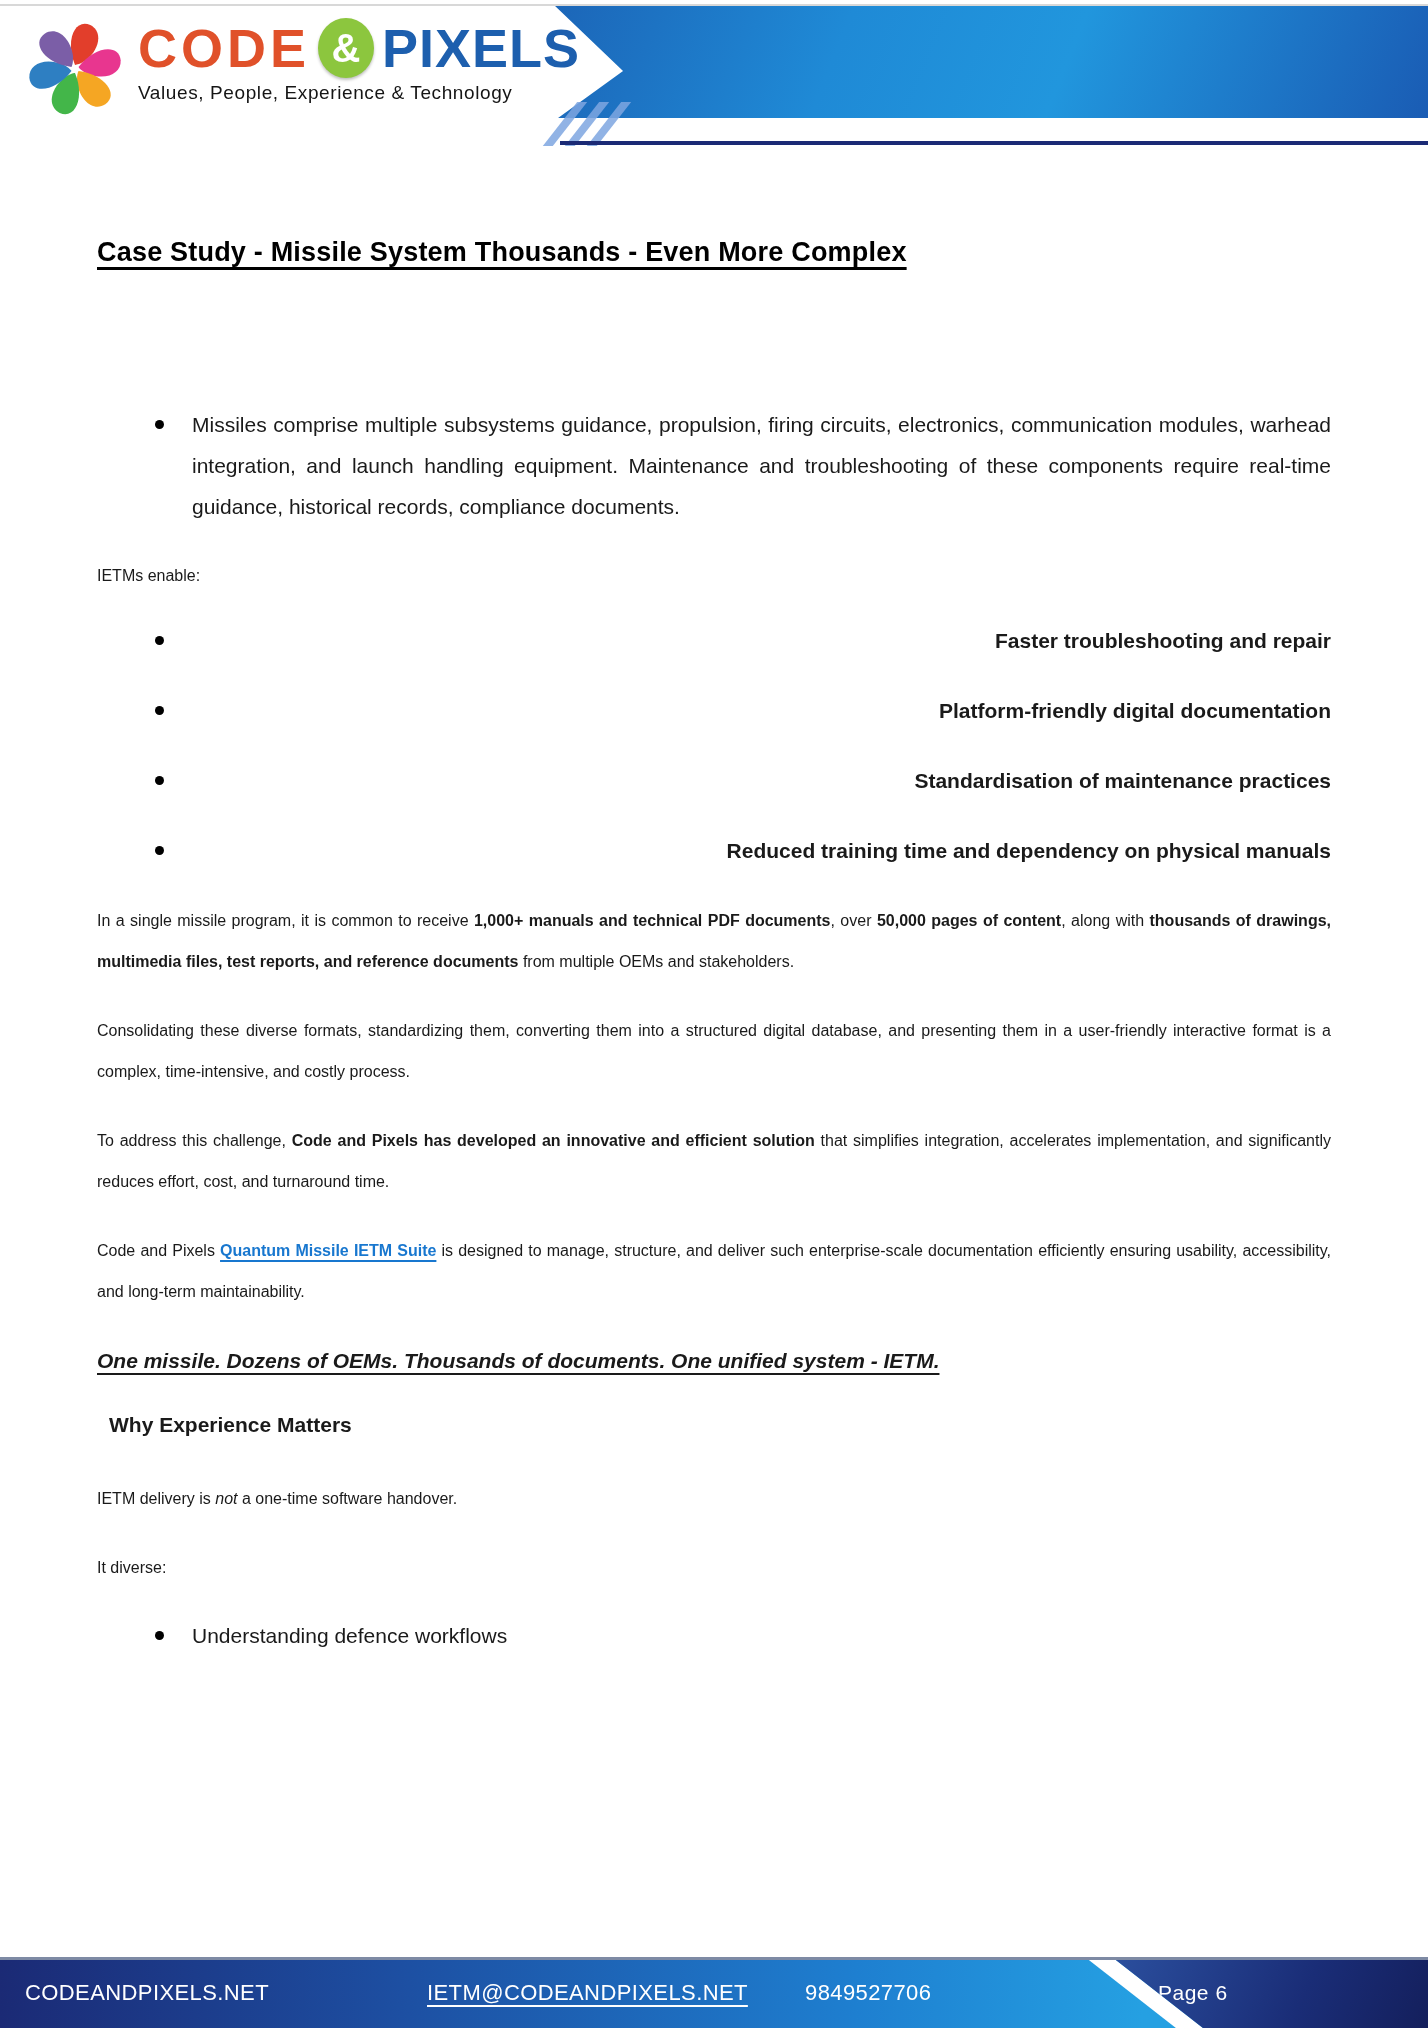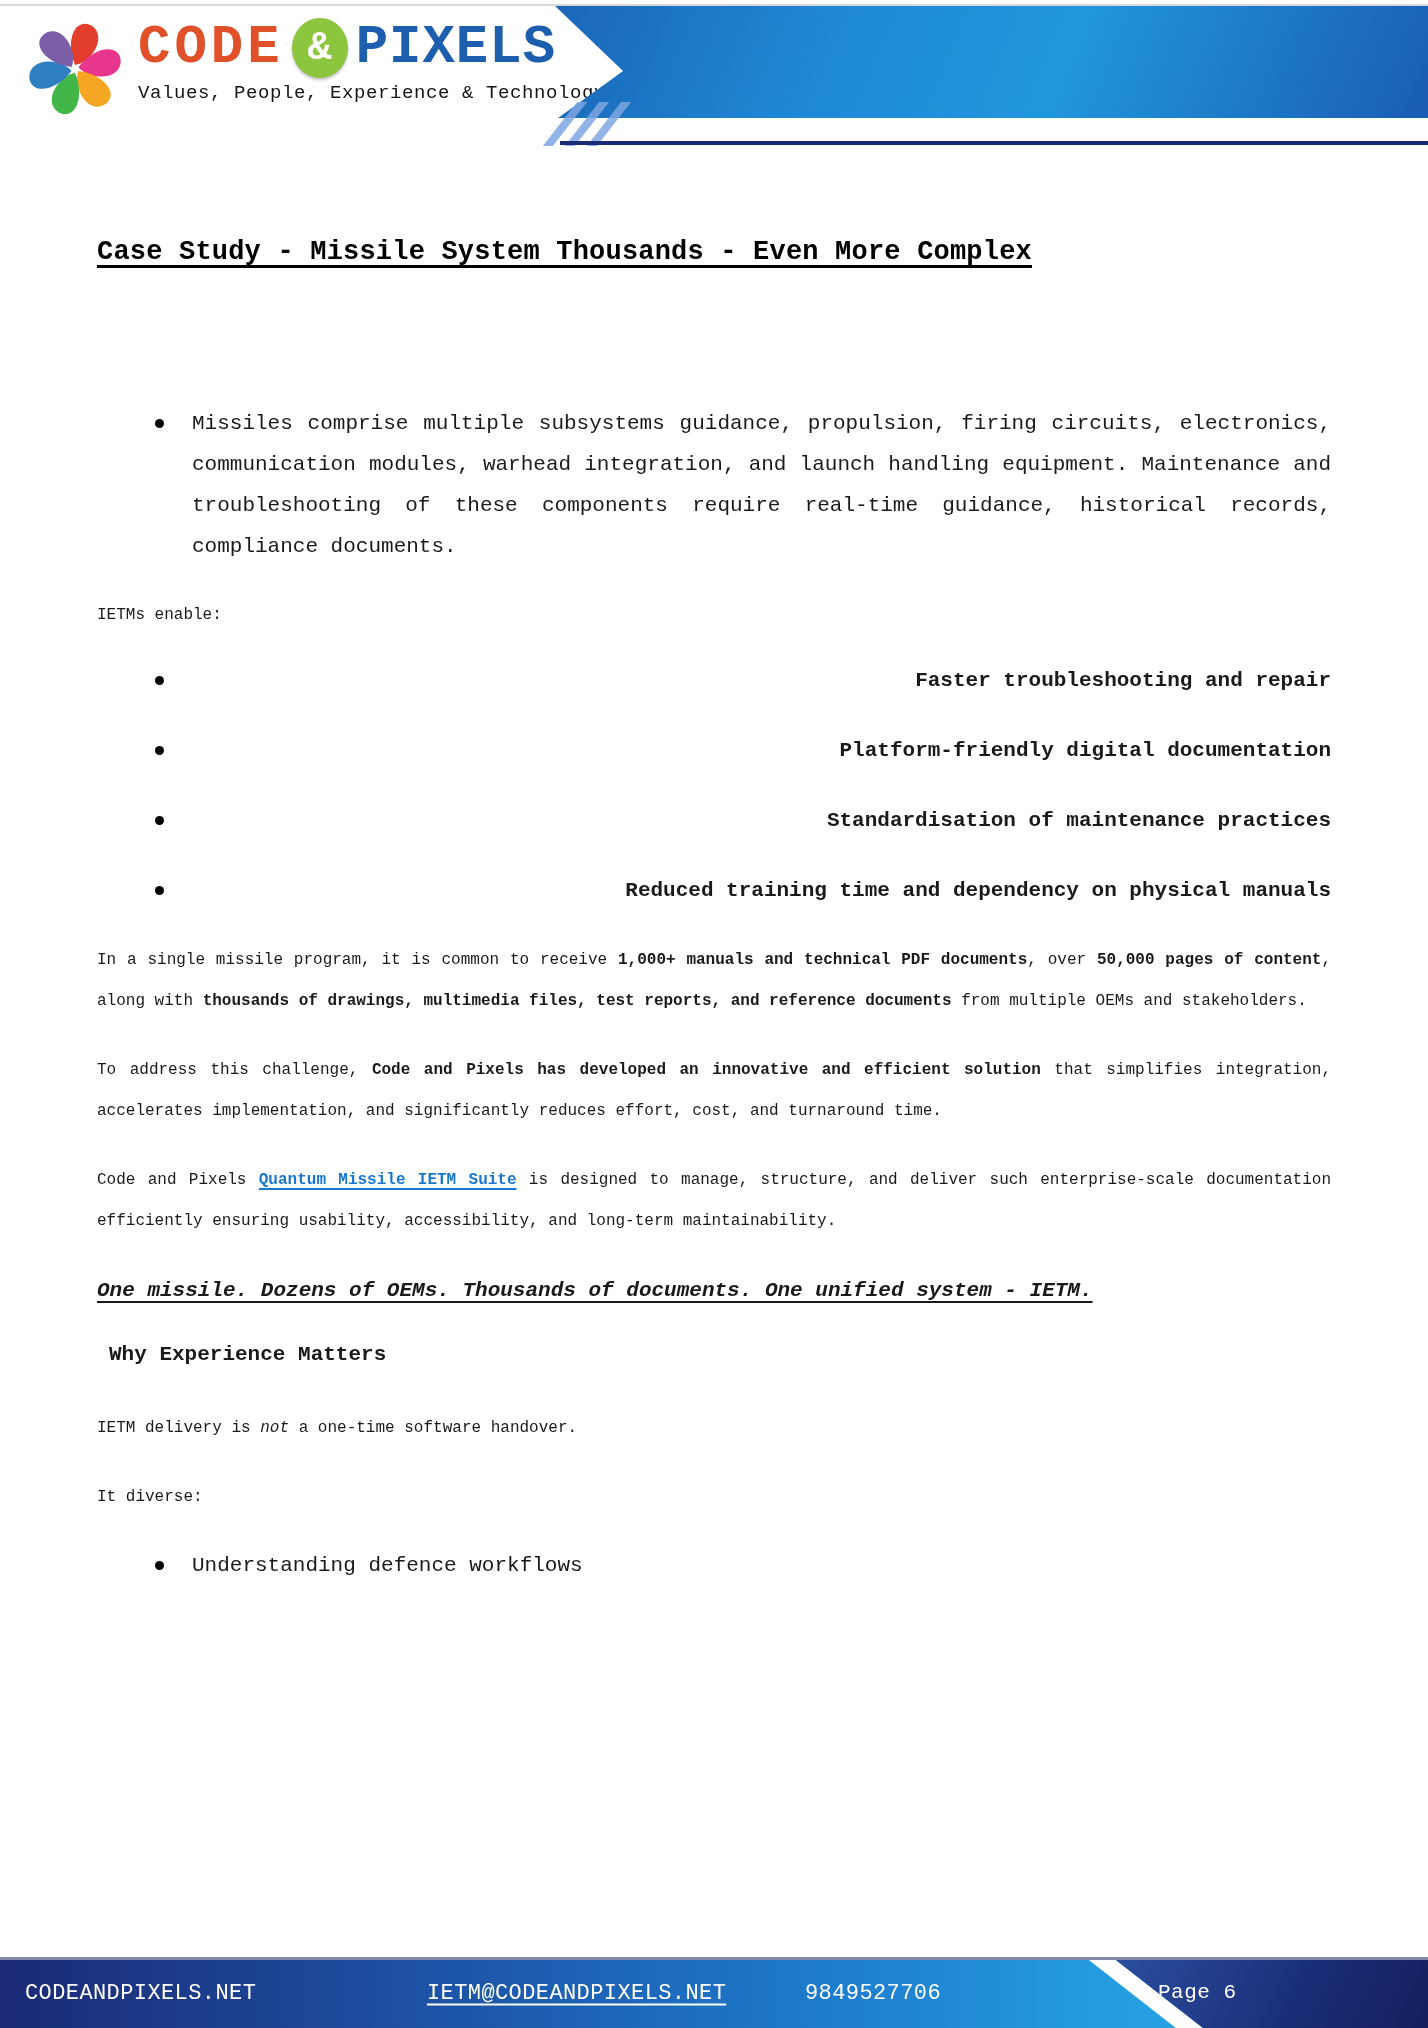--- a/index.html
+++ b/index.html
@@ -1,17 +1,17 @@
 <!DOCTYPE html>
 <html><head>
 <meta charset="utf-8">
 <style>
   html,body{margin:0;padding:0;background:#fff;}
   .page{position:relative;width:1428px;height:2028px;background:#ffffff;overflow:hidden;
-        font-family:Liberation Mono, monospace;color:#1a1a1a;}
+        font-family:Liberation Sans, sans-serif;color:#1a1a1a;}
 
   
   .top-rule{position:absolute;top:4px;left:0;width:100%;height:2px;background:#d8d8d8;}
   .band{position:absolute;top:6px;left:0;width:1428px;height:112px;
         background:linear-gradient(112deg,#152a7e 0%,#1b5cb0 32%,#1f8ad6 58%,#2196dd 74%,#1a5cb4 100%);
         clip-path:polygon(38.87% 0,100% 0,100% 100%,39.08% 100%,43.63% 58%);}
   .band-rule{position:absolute;top:141px;left:560px;right:0;height:4px;background:#1b2a75;}
   .stripe{position:absolute;top:102px;width:10px;height:44px;background:#7ea6e0;opacity:.85;
           transform:skewX(-38deg);}
   .stripe.s1{left:560px;} .stripe.s2{left:582px;} .stripe.s3{left:604px;}
@@ -132,20 +132,21 @@
         <span>Standardisation of maintenance practices</span>
       </li>
       <li class="bullet benefit">
         <span class="dot"></span>
         <span>Reduced training time and dependency on physical manuals</span>
       </li>
     </ul>
 
     <p class="para"><span>In a single missile program, it is common to receive </span><span class="seg-bold">1,000+ manuals and technical PDF documents</span><span>, over </span><span class="seg-bold">50,000 pages of content</span><span>, along with </span><span class="seg-bold">thousands of drawings, multimedia files, test reports, and reference documents</span><span> from multiple OEMs and stakeholders.</span></p>
 
+    <p class="para"><span>Consolidating these diverse formats, standardizing them, converting them into a structured digital database, and presenting them in a user-friendly interactive format is a complex, time-intensive, and costly process.</span></p>
 
     <p class="para"><span>To address this challenge, </span><span class="seg-bold">Code and Pixels has developed an innovative and efficient solution</span><span> that simplifies integration, accelerates implementation, and significantly reduces effort, cost, and turnaround time.</span></p>
 
     <p class="para"><span>Code and Pixels </span><span class="seg-link">Quantum Missile IETM Suite</span><span> is designed to manage, structure, and deliver such enterprise-scale documentation efficiently ensuring usability, accessibility, and long-term maintainability.</span></p>
 
     <p class="tagline-line">One missile. Dozens of OEMs. Thousands of documents. One unified system - IETM.</p>
 
     <p class="why-heading">Why Experience Matters</p>
 
     <p class="lead"><span>IETM delivery is </span><span class="seg-italic">not</span><span> a one-time software handover.</span></p>

